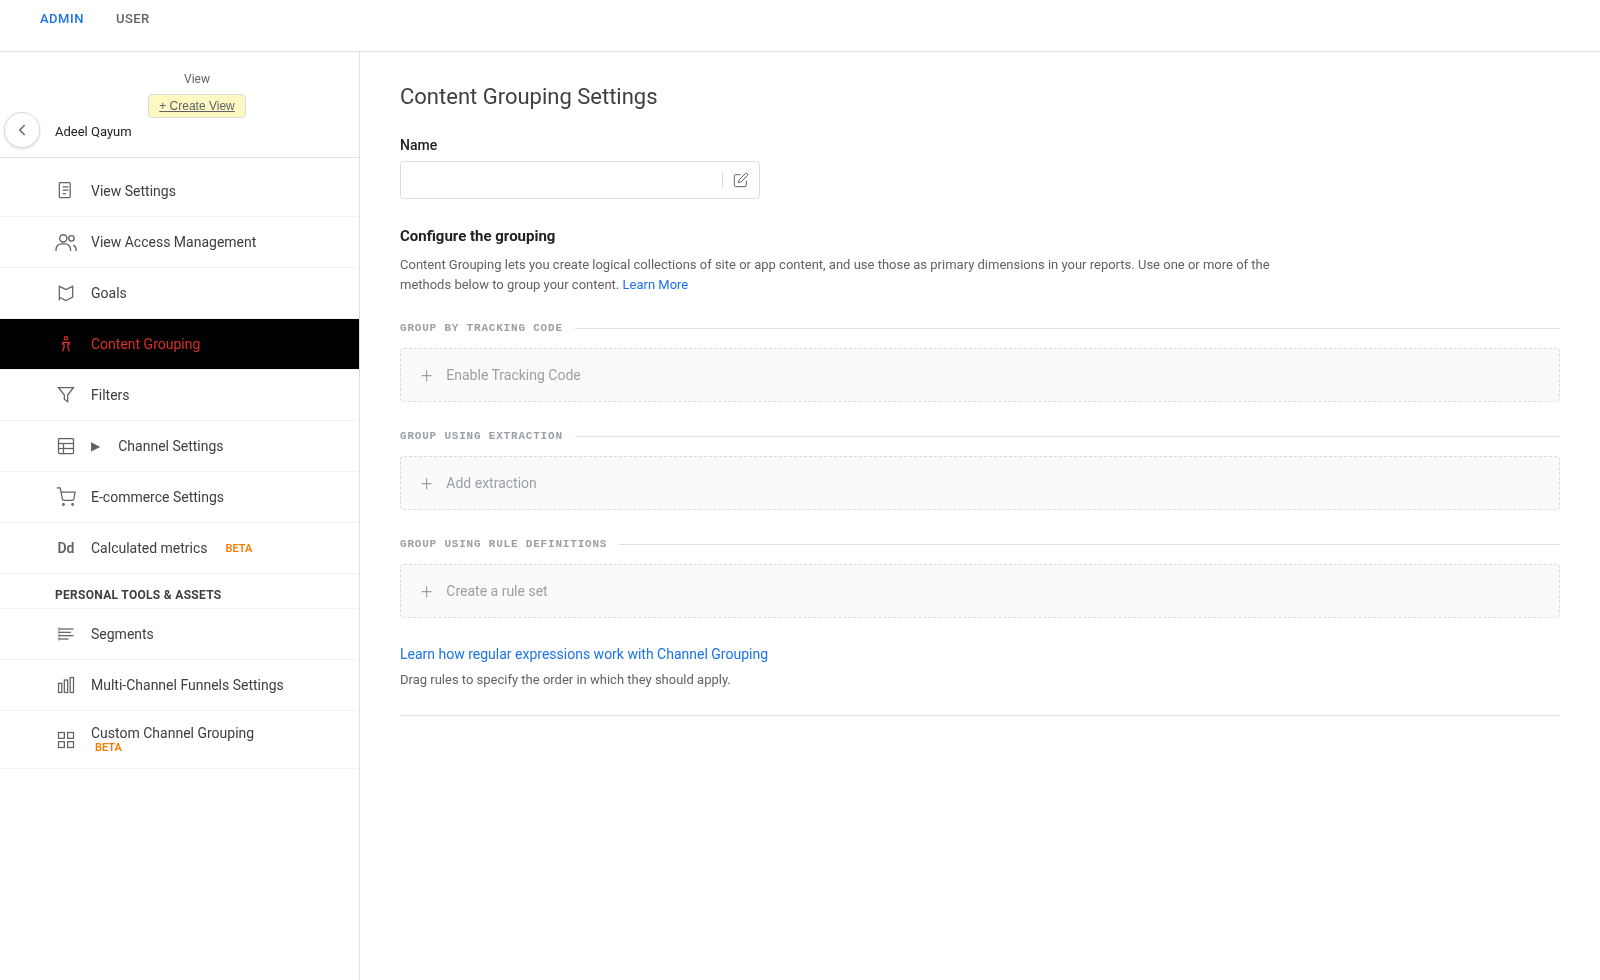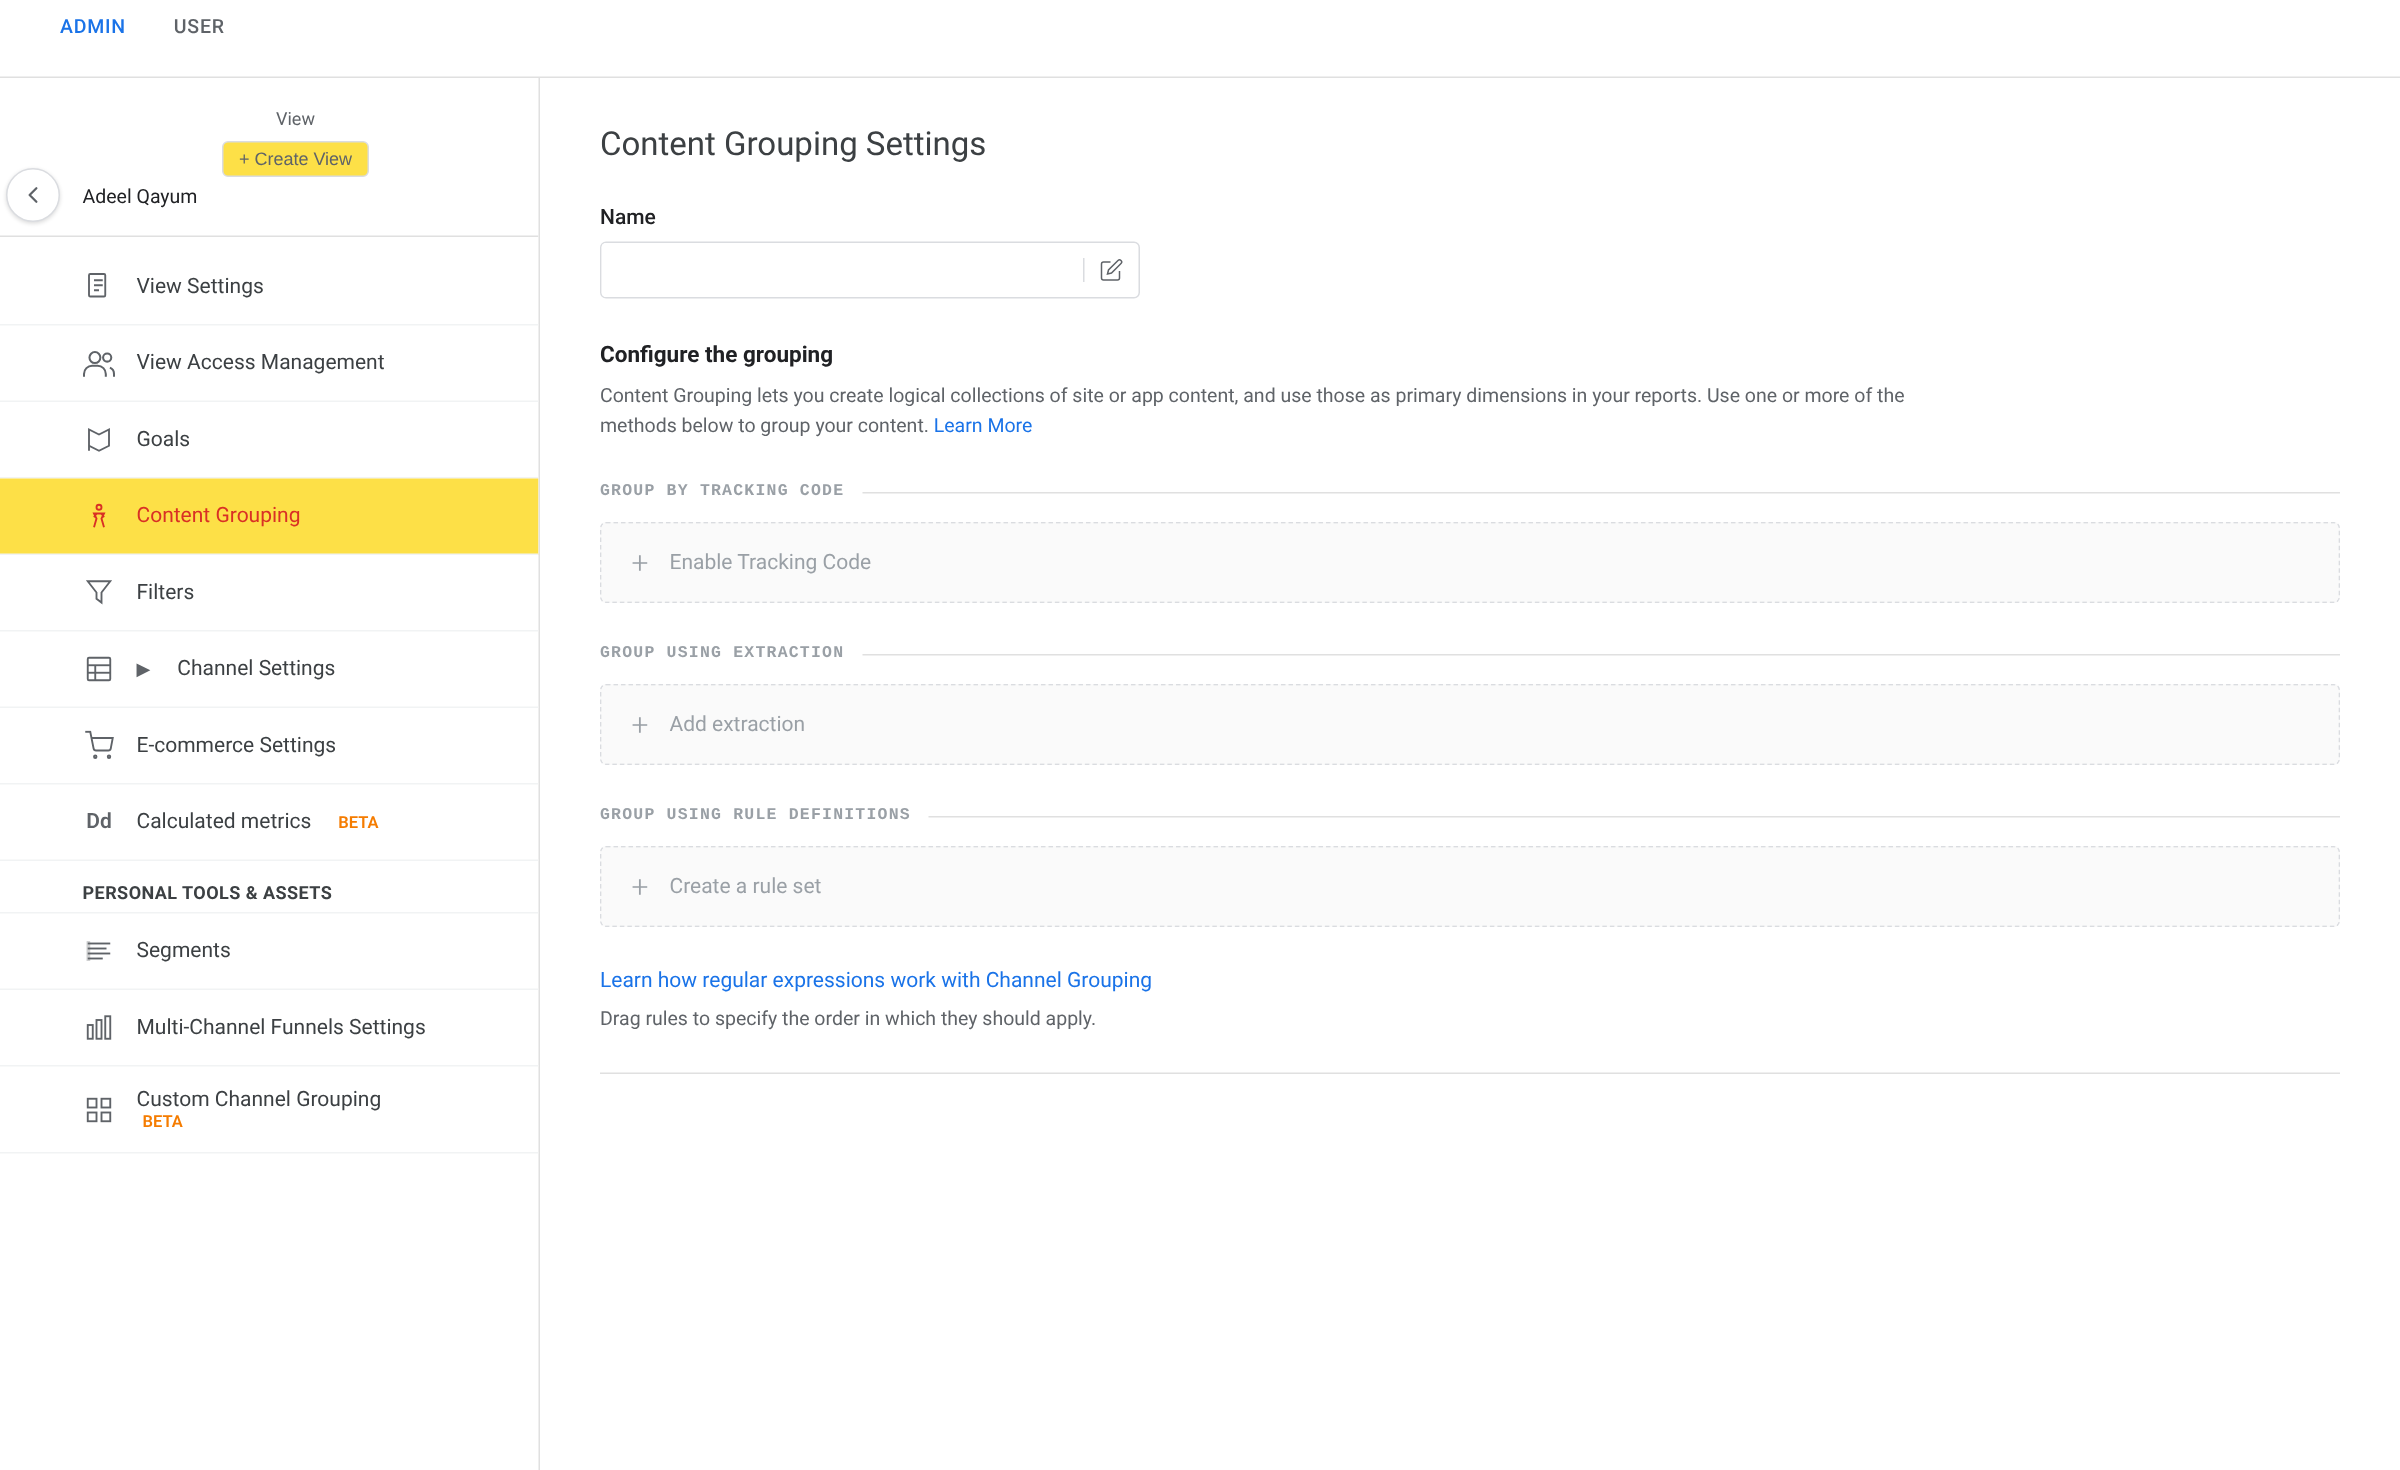--- a/index.html
+++ b/index.html
@@ -81,21 +81,22 @@
     .create-view-btn {
       display: flex;
       align-items: center;
       gap: 4px;
       border: 1px solid #dadce0;
       border-radius: 4px;
       padding: 4px 10px;
       font-size: 12px;
       color: #5f6368;
       cursor: pointer;
-      background: #fde047;
+      background: #fef9c3;
+      text-decoration: underline;
     }
 
     .view-name {
       font-size: 13px;
       color: #202124;
       margin-top: 4px;
     }
 
     .sidebar-divider {
       height: 1px;
@@ -106,21 +107,21 @@
     .sidebar-item {
       display: flex;
       align-items: center;
       padding: 14px 20px 14px 55px;
       cursor: pointer;
       color: #3c4043;
       font-size: 14px;
       border-bottom: 1px solid #f1f3f4;
       gap: 14px;
     }
-    .sidebar-item.active { background: #fde047; }
+    .sidebar-item.active { background: #000000; }
     .sidebar-item.active .item-label { color: #d93025; }
 
     .sidebar-item .item-icon {
       width: 22px;
       height: 22px;
       display: flex;
       align-items: center;
       justify-content: center;
       color: #5f6368;
       flex-shrink: 0;

